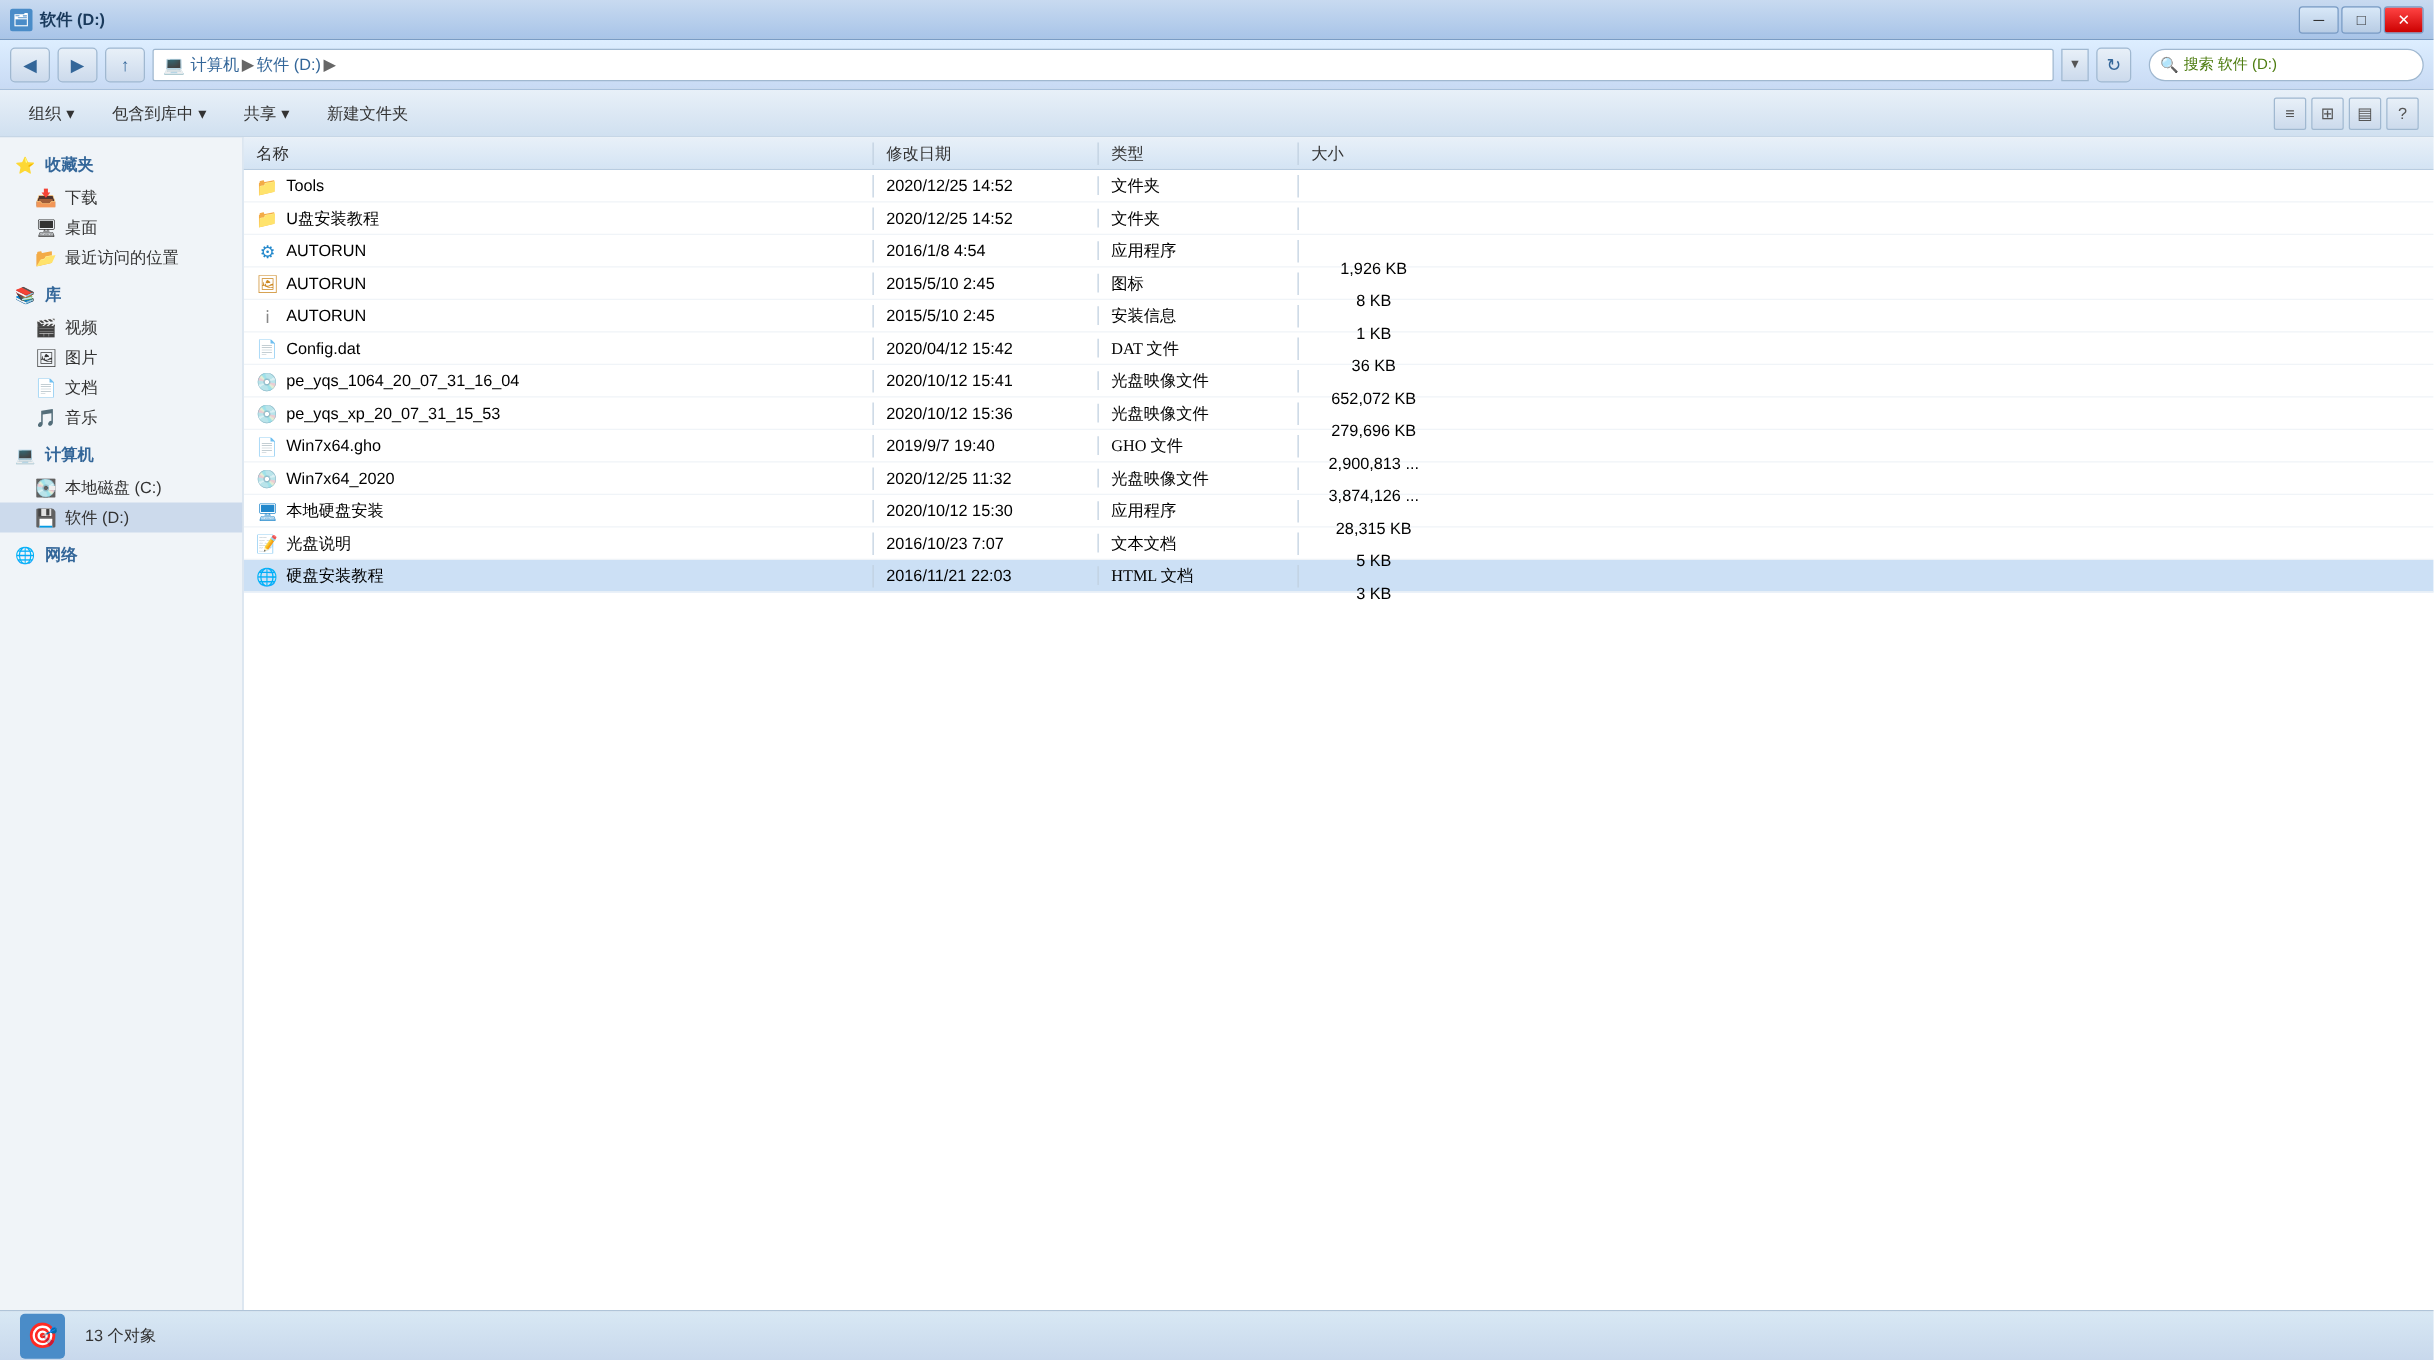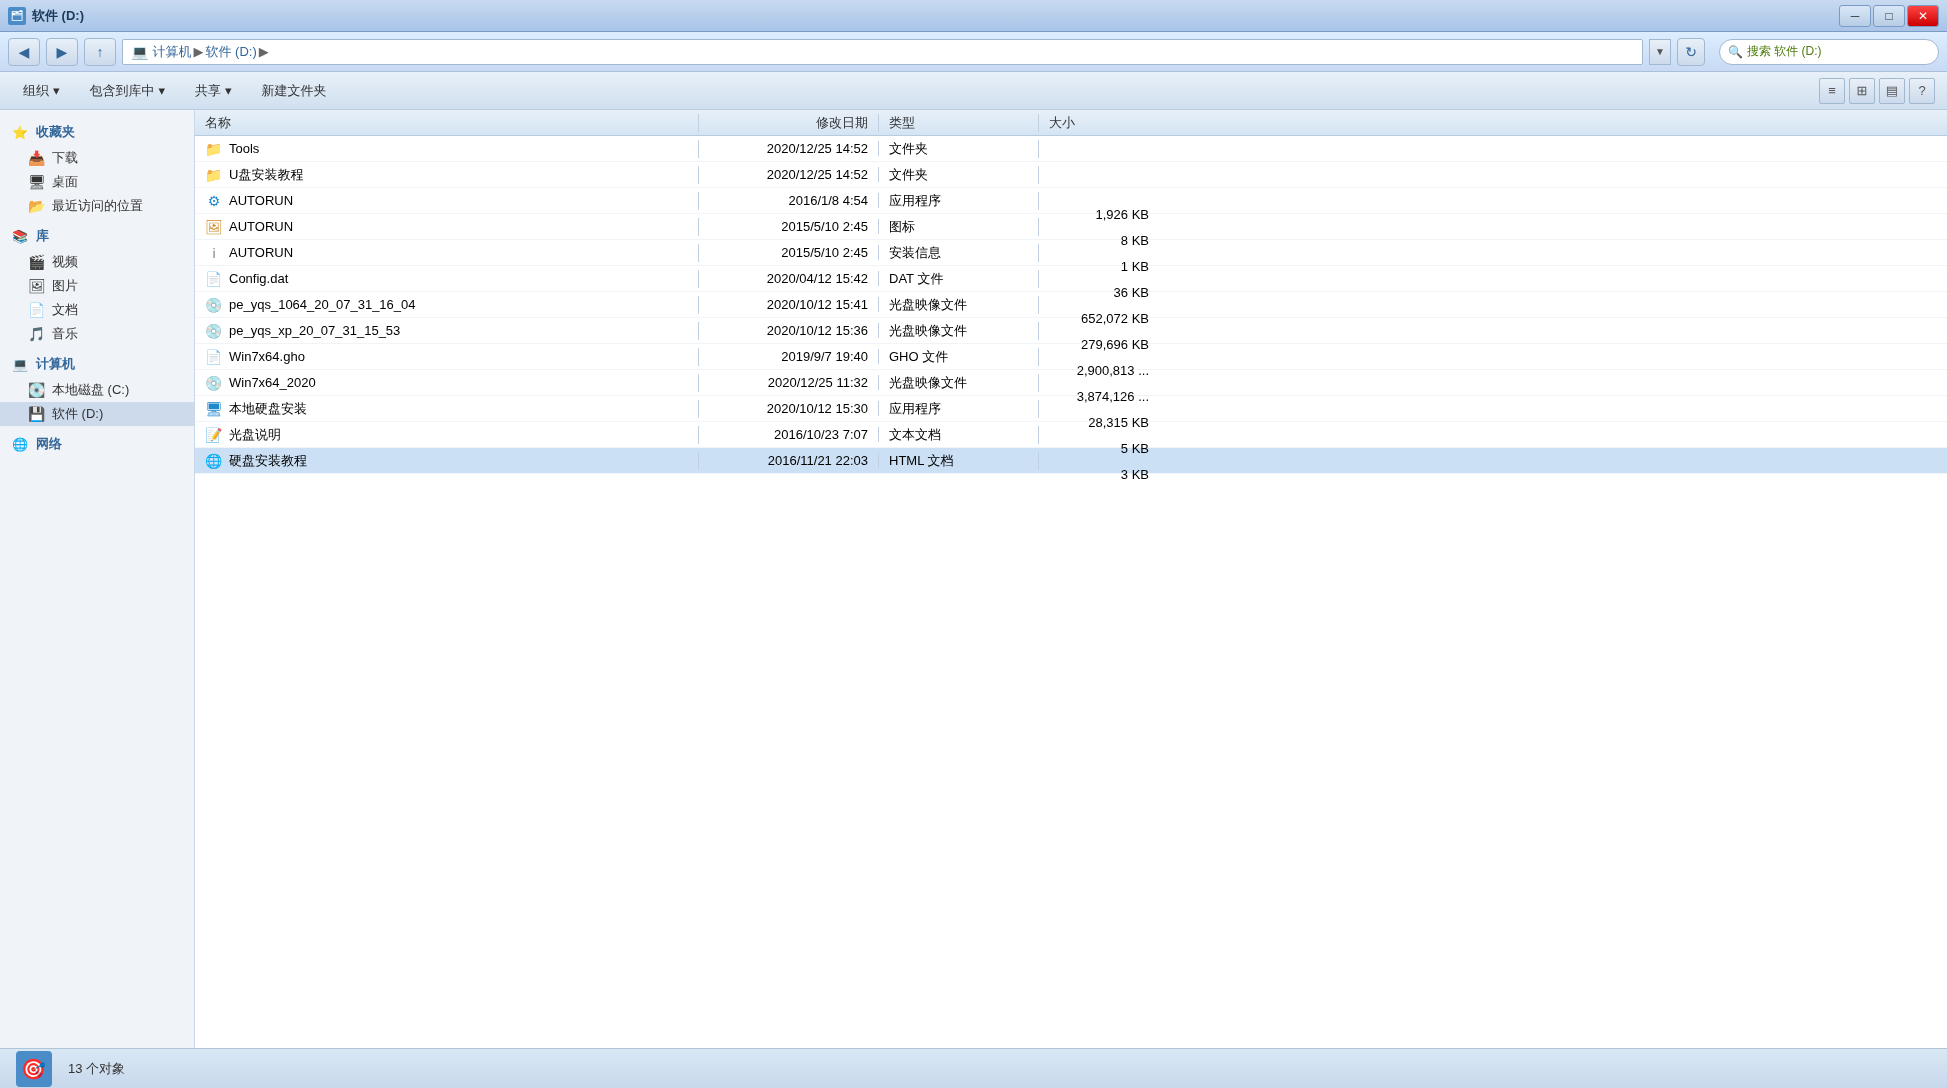--- a/index.html
+++ b/index.html
@@ -202,38 +202,38 @@
     .column-header {
       height: 26px;
       background: linear-gradient(to bottom, #e8f0f8, #d4e4f4);
       border-bottom: 1px solid #b8cce0;
       display: flex;
       align-items: center;
       font-size: 13px; color: #333;
       font-weight: normal;
     }
     .col-name { width: 504px; padding: 0 10px; border-right: 1px solid #c0d0e0; }
-    .col-date { width: 180px; padding: 0 10px; border-right: 1px solid #c0d0e0; text-align: right; }
-    .col-type { width: 160px; padding: 0 10px; border-right: 1px solid #c0d0e0; }
+    .col-date { width: 180px; padding: 0 10px; border-right: 1px solid #c0d0e0; }
+    .col-type { width: 160px; padding: 0 10px; border-right: 1px solid #c0d0e0; font-family: Liberation Serif, serif; }
     .col-size { width: 120px; padding: 0 10px; text-align: left; }
 
     .file-rows { flex: 1; overflow-y: auto; }
     .file-row {
       height: 26px;
       display: flex;
       align-items: center;
       cursor: pointer;
       border-bottom: 1px solid #f0f4f8;
     }
     .file-row.selected { background: #cce0f5; }
     .file-row .col-name {
       display: flex; align-items: center; gap: 6px;
       overflow: hidden; white-space: nowrap;
     }
-    .file-row .col-size { text-align: right; margin-top: 28px; }
+    .file-row .col-size { text-align: center; margin-top: 28px; }
     .file-icon {
       width: 18px; height: 18px;
       flex-shrink: 0;
       display: flex; align-items: center; justify-content: center;
       font-size: 14px;
     }
 
     
     .status-bar {
       height: 40px;

